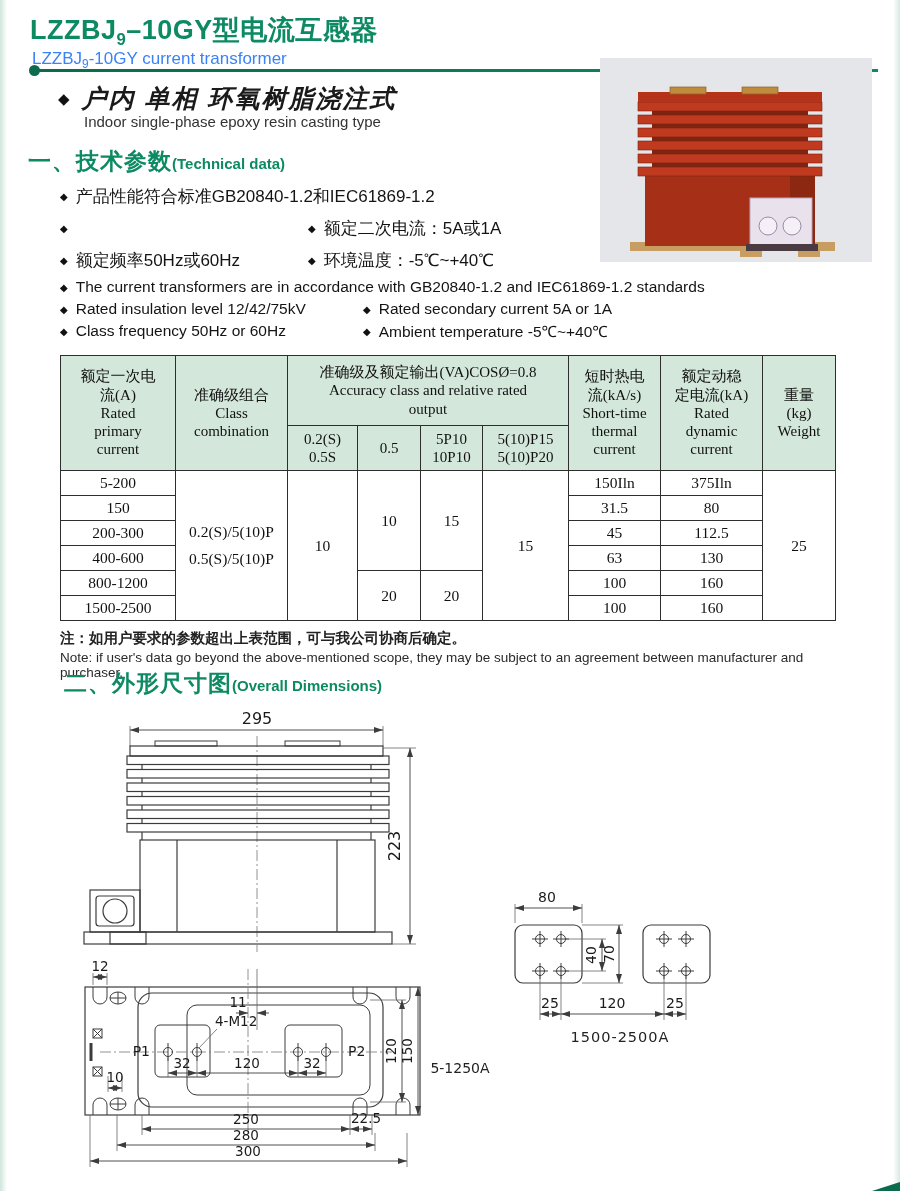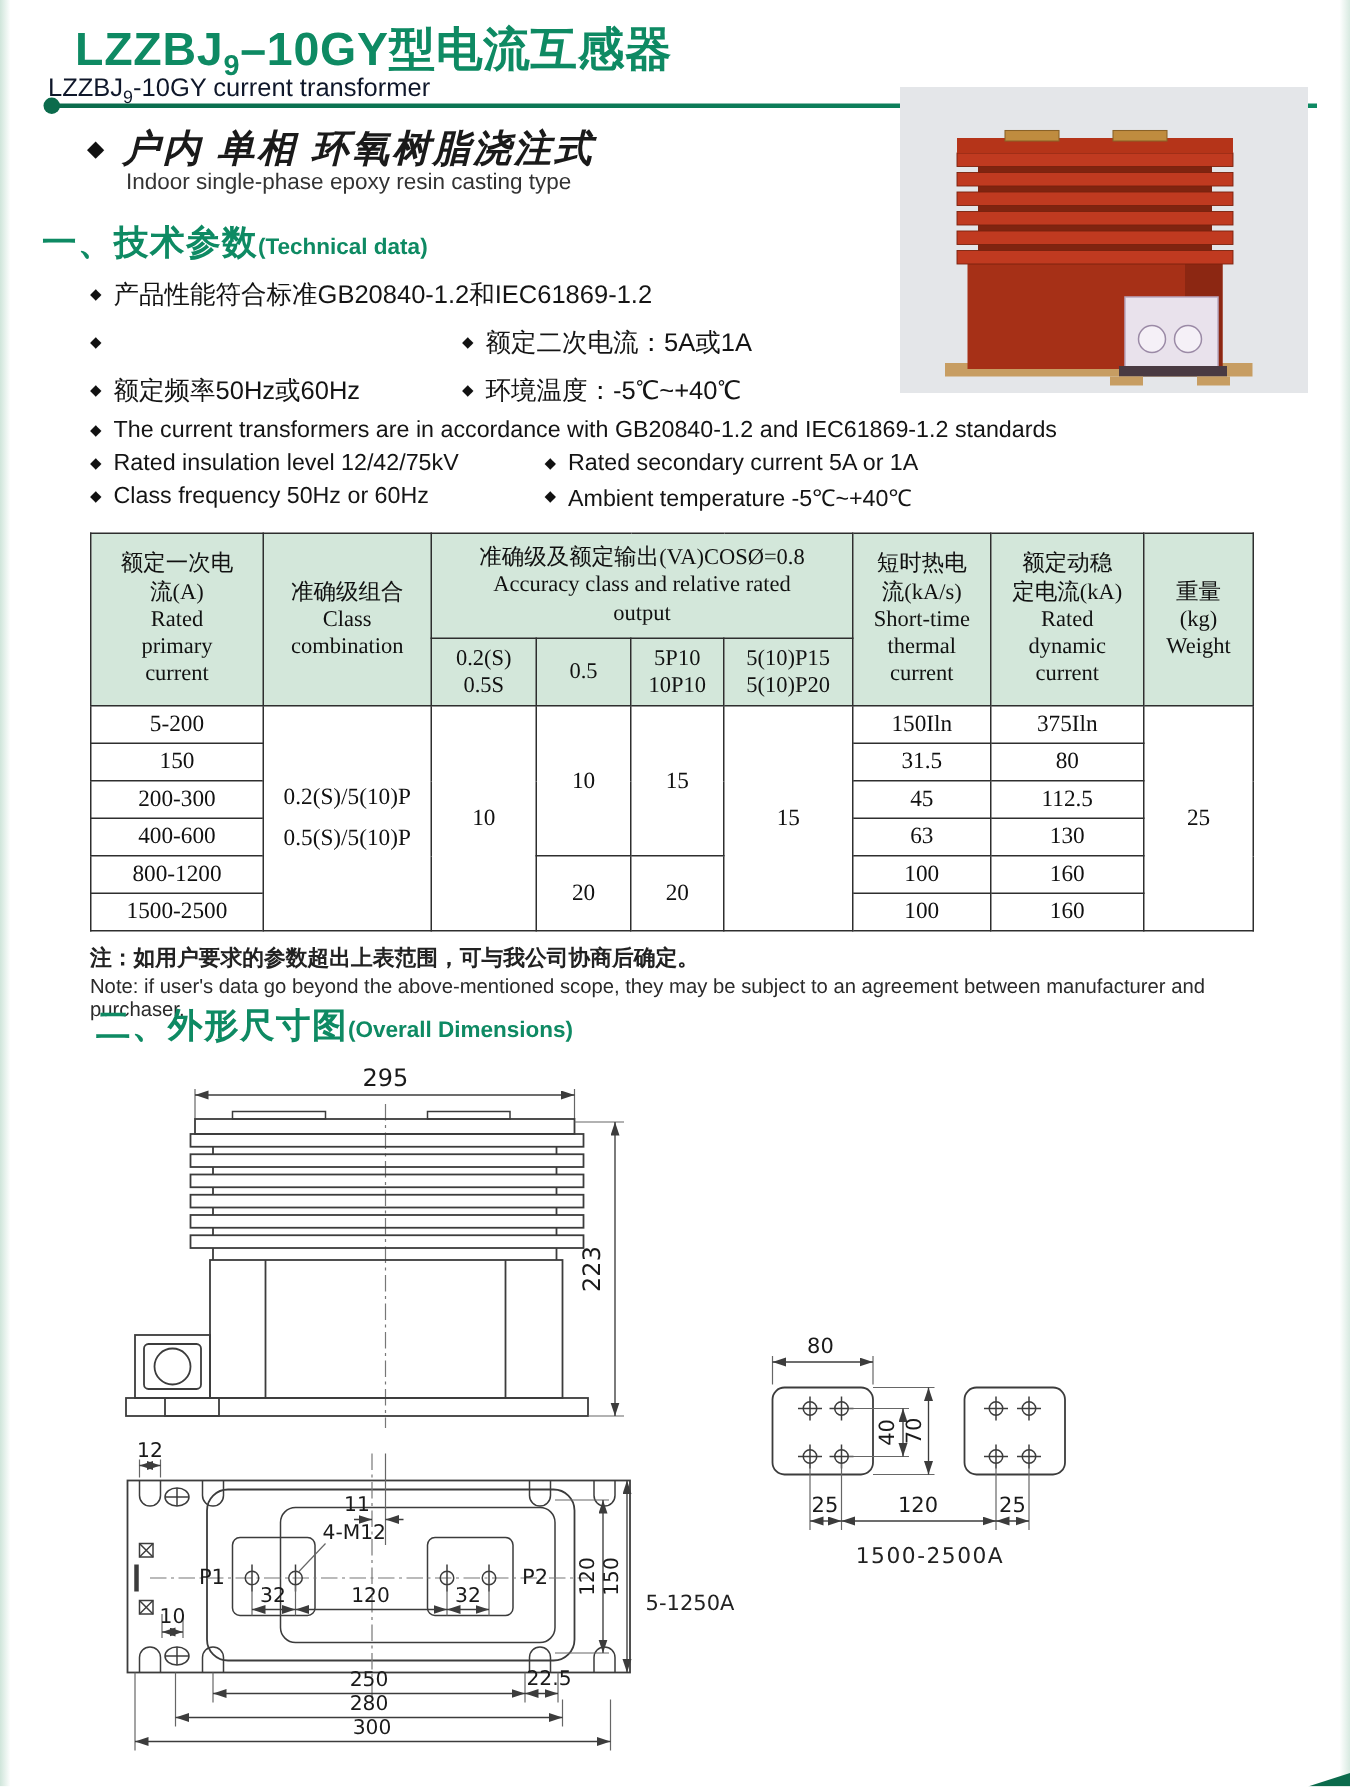--- a/index.html
+++ b/index.html
@@ -4,24 +4,24 @@
 <style>
   html,body{margin:0;padding:0;background:#fff;}
   .page{position:relative;width:900px;height:1191px;background:#fff;overflow:hidden;
         font-family:"Liberation Sans",sans-serif;color:#1d1d1d;}
   .edge{position:absolute;top:0;height:100%;width:7px;pointer-events:none;}
   .edge.left{left:0;background:linear-gradient(to right,rgba(168,208,188,.55),rgba(168,208,188,0));}
   .edge.right{right:0;background:linear-gradient(to left,rgba(168,208,188,.45),rgba(168,208,188,0));}
   .corner-wedge{position:absolute;right:0;bottom:0;width:0;height:0;
         border-left:28px solid transparent;border-bottom:9px solid var(--c-accent_dark,#0b6b4c);}
 
-  .title{position:absolute;left:30px;top:12px;font-size:31px;font-weight:bold;
-         color:var(--c-accent,#0e8a63);letter-spacing:.5px;margin-left:20px;}
+  .title{position:absolute;left:30px;top:12px;font-size:27px;font-weight:bold;
+         color:var(--c-accent,#0e8a63);letter-spacing:.5px;}
   .title sub{font-size:.62em;}
-  .subtitle{position:absolute;left:32px;top:49px;font-size:17px;color:#0f172a;}
+  .subtitle{position:absolute;left:32px;top:49px;font-size:17px;color:#3b82f6;}
   .subtitle sub{font-size:.7em;}
   .rule{position:absolute;left:34px;top:69px;width:844px;height:3px;
         background:linear-gradient(to right,var(--c-accent_dark,#0b6b4c),var(--c-accent,#0e8a63));}
   .rule-dot{position:absolute;left:29px;top:65px;width:11px;height:11px;border-radius:50%;
         background:var(--c-accent_dark,#0b6b4c);}
 
   .prod-head{position:absolute;left:58px;top:82px;display:flex;align-items:center;gap:12px;}
   .prod-head .dia{font-size:15px;color:#111;}
   .prod-head .zh{font-size:25px;font-weight:600;color:#1a1a1a;letter-spacing:2px;white-space:pre;font-style:italic;}
   .prod-head-en{position:absolute;left:84px;top:113px;font-size:15px;color:#333;}

